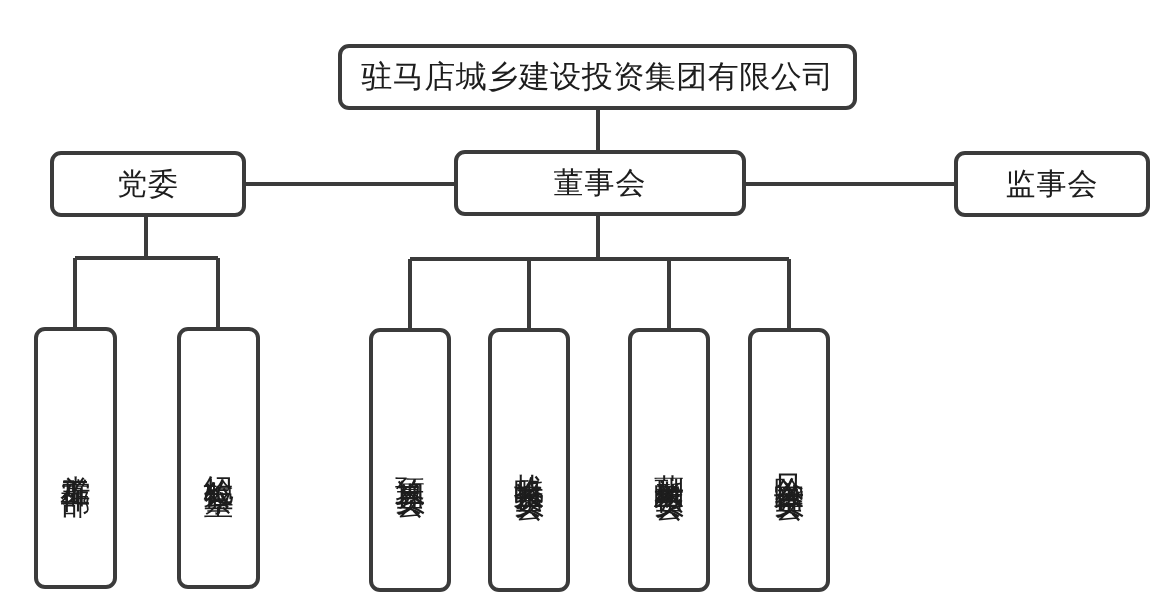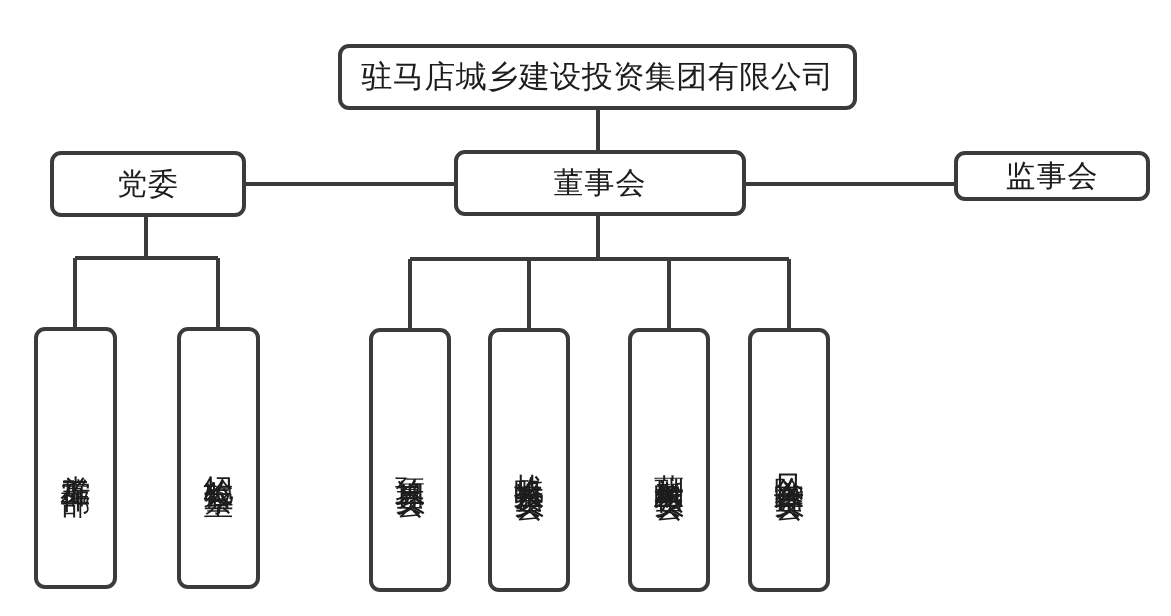--- a/index.html
+++ b/index.html
@@ -97,21 +97,21 @@
   </div>
 
   <div class="node horiz root" style="left:338px; top:44px; width:519px; height:66px;">
     <span class="node-label">驻马店城乡建设投资集团有限公司</span>
   </div>
 
   <div class="node horiz" style="left:454px; top:150px; width:292px; height:66px;">
     <span class="node-label">董事会</span>
   </div>
 
-  <div class="node horiz" style="left:954px; top:151px; width:196px; height:50px;">
+  <div class="node horiz" style="left:954px; top:151px; width:196px; height:66px;">
     <span class="node-label">监事会</span>
   </div>
 
   <div class="node vert" style="left:34px; top:327px; width:83px; height:262px;">
     <span class="node-label">党群工作部</span>
   </div>
 
   <div class="node vert" style="left:177px; top:327px; width:83px; height:262px;">
     <span class="node-label">纪检监察室</span>
   </div>

